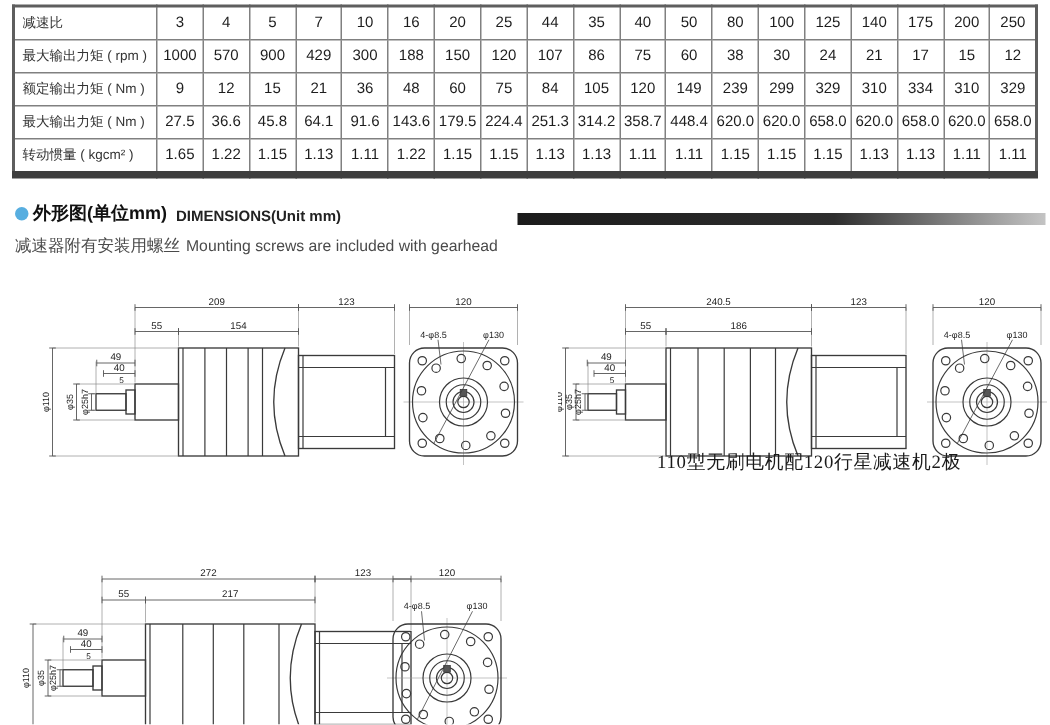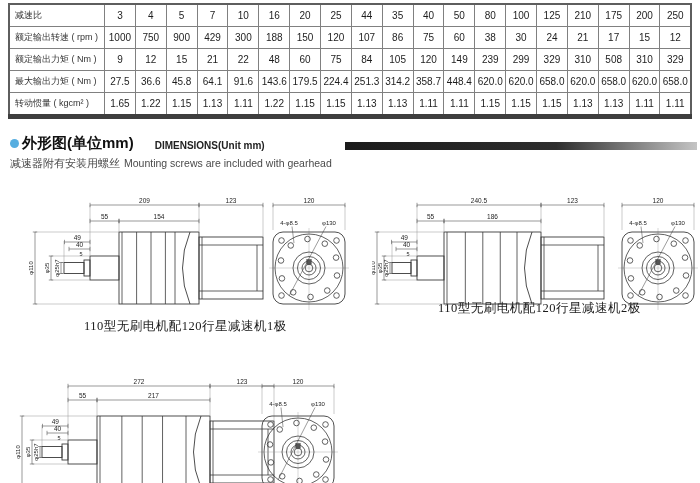--- a/index.html
+++ b/index.html
@@ -7,22 +7,22 @@
         font-family:"Liberation Sans",sans-serif;color:#222;}
   
   table.spec{position:absolute;left:8px;top:3px;width:684px;border-collapse:collapse;
              table-layout:fixed;border:2px solid #5e5e5e;border-bottom:5px solid #3e3e3e;}
   table.spec td{border:1px solid #808080;text-align:center;font-size:10px;height:21px;
                 padding:0 1px;color:#1d1d1d;white-space:nowrap;overflow:hidden;}
   table.spec td.lbl{text-align:left;padding-left:5px;font-size:9px;width:88px;color:#333;}
   
   .sec-head{position:absolute;left:10px;top:134px;display:flex;align-items:center;}
   .bullet{display:inline-block;width:9px;height:9px;border-radius:50%;margin-right:3px;}
-  .sec-cn{font-size:15px;font-weight:bold;color:#111;}
-  .sec-en{font-size:10px;font-weight:bold;color:#222;margin-left:21px;padding-top:4px;}
+  .sec-cn{font-size:12px;font-weight:bold;color:#111;}
+  .sec-en{font-size:10px;font-weight:bold;color:#222;margin-left:6px;padding-top:4px;}
   .sec-sub{position:absolute;left:10px;top:156px;font-size:11px;color:#4a4a4a;}
   .sec-sub .en{font-size:10.5px;margin-left:4px;}
   .accent-bar{position:absolute;left:345px;top:142px;width:352px;height:8px;
               background:linear-gradient(90deg,#1b1b1b 0%,#2e2e2e 60%,#c4c4c4 100%);}
   
   svg.draw{position:absolute;}
   .caption{position:absolute;font-family:"Liberation Serif",serif;font-size:12.5px;
            color:#1a1a1a;letter-spacing:0.5px;white-space:nowrap;}
 </style>
 </head>
@@ -42,29 +42,29 @@
           <td>16</td>
           <td>20</td>
           <td>25</td>
           <td>44</td>
           <td>35</td>
           <td>40</td>
           <td>50</td>
           <td>80</td>
           <td>100</td>
           <td>125</td>
-          <td>210</td>
+          <td>140</td>
           <td>175</td>
           <td>200</td>
           <td>250</td>
         </tr>
         <tr>
-          <td class="lbl">额定输出转速 ( rpm )</td>
+          <td class="lbl">最大输出力矩 ( rpm )</td>
           <td>1000</td>
-          <td>750</td>
+          <td>570</td>
           <td>900</td>
           <td>429</td>
           <td>300</td>
           <td>188</td>
           <td>150</td>
           <td>120</td>
           <td>107</td>
           <td>86</td>
           <td>75</td>
           <td>60</td>
@@ -75,33 +75,33 @@
           <td>17</td>
           <td>15</td>
           <td>12</td>
         </tr>
         <tr>
           <td class="lbl">额定输出力矩 ( Nm )</td>
           <td>9</td>
           <td>12</td>
           <td>15</td>
           <td>21</td>
-          <td>22</td>
+          <td>36</td>
           <td>48</td>
           <td>60</td>
           <td>75</td>
           <td>84</td>
           <td>105</td>
           <td>120</td>
           <td>149</td>
           <td>239</td>
           <td>299</td>
           <td>329</td>
           <td>310</td>
-          <td>508</td>
+          <td>334</td>
           <td>310</td>
           <td>329</td>
         </tr>
         <tr>
           <td class="lbl">最大输出力矩 ( Nm )</td>
           <td>27.5</td>
           <td>36.6</td>
           <td>45.8</td>
           <td>64.1</td>
           <td>91.6</td>
@@ -443,16 +443,15 @@
       <line x1="252" y1="11.8" x2="252" y2="16.2" stroke="#555" stroke-width="0.6"></line>
       <line x1="324" y1="11.8" x2="324" y2="16.2" stroke="#555" stroke-width="0.6"></line>
       <line x1="252" y1="14" x2="324" y2="14" stroke="#555" stroke-width="0.6"></line>
       <text x="288" y="12" font-size="6.5" fill="#1d1d1d" text-anchor="middle" font-family="Liberation Sans, sans-serif">120</text>
       <text x="268" y="34" font-size="6" fill="#1d1d1d" text-anchor="middle" font-family="Liberation Sans, sans-serif">4-φ8.5</text>
       <text x="308" y="34" font-size="6" fill="#1d1d1d" text-anchor="middle" font-family="Liberation Sans, sans-serif">φ130</text>
       <line x1="271" y1="35.5" x2="273" y2="55" stroke="#3a3a3a" stroke-width="0.5"></line>
       <line x1="305" y1="35.5" x2="268" y2="108" stroke="#3a3a3a" stroke-width="0.5"></line>
     </svg>
 
-  <div class="caption" style="left:84px;top:318px">110型无刷电机配120行星减速机1极</div>
   <div class="caption" style="left:438px;top:300px">110型无刷电机配120行星减速机2极</div>
 
 </div>
 
 </body></html>

